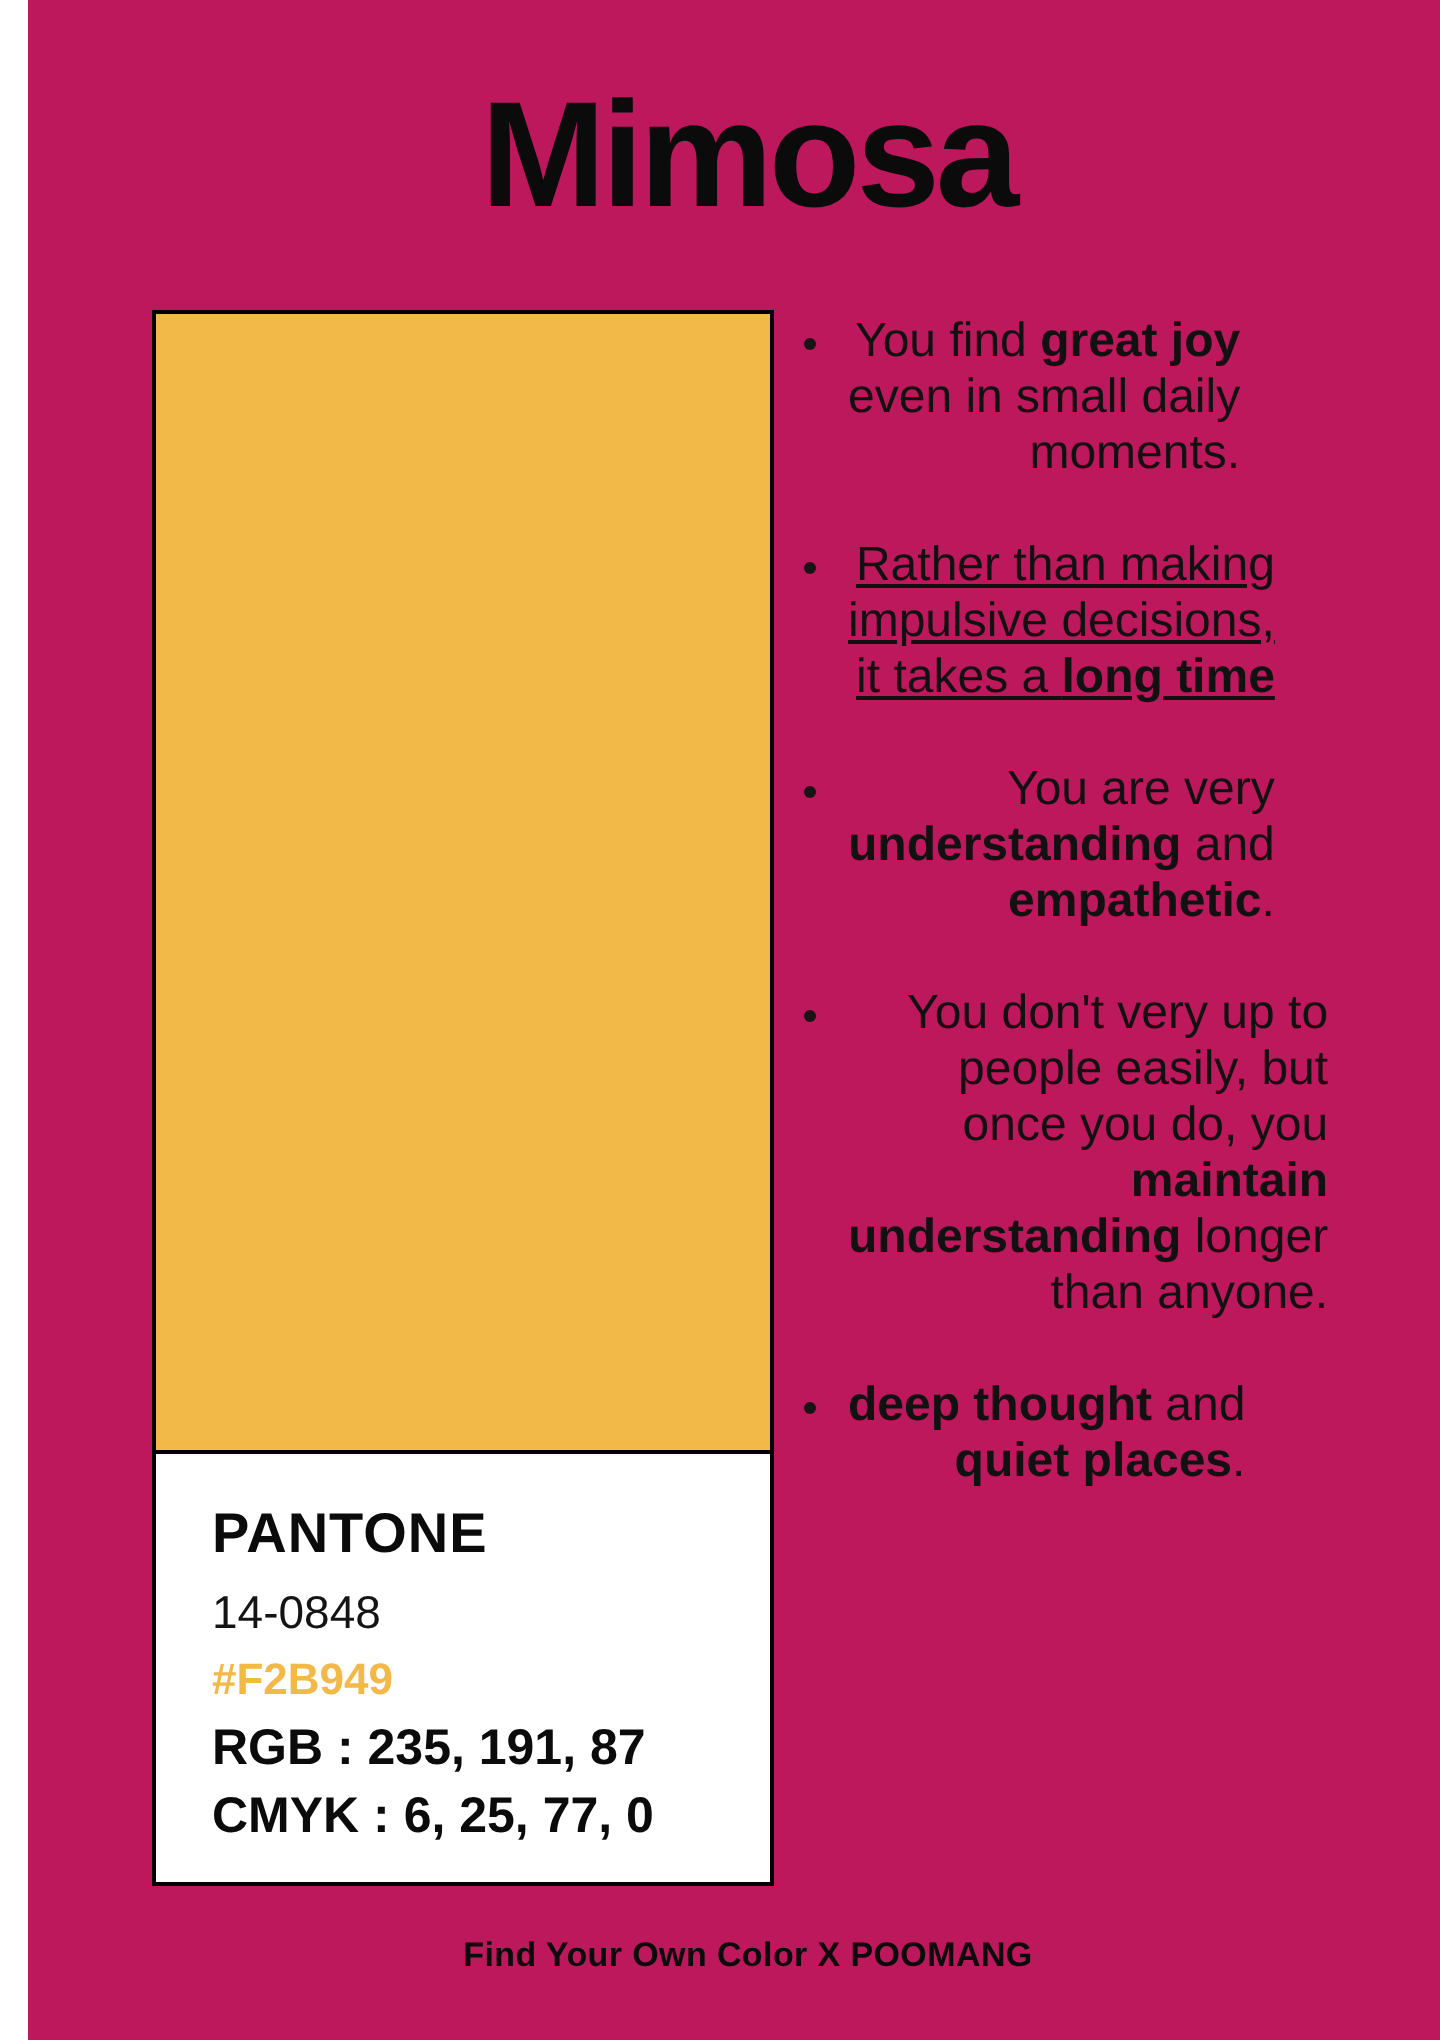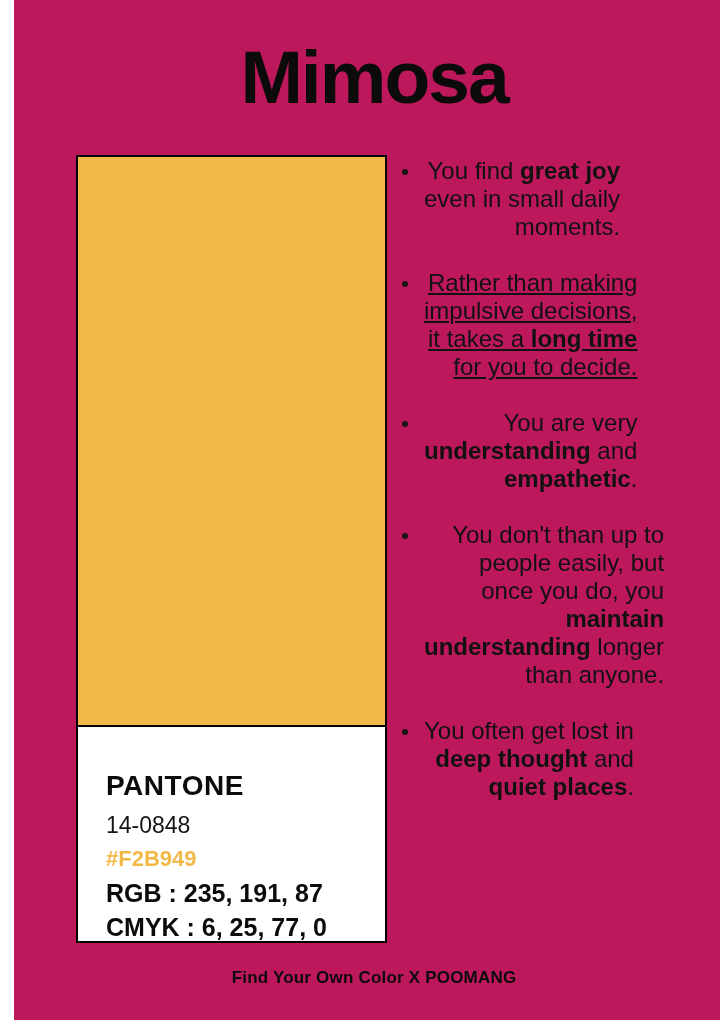--- a/index.html
+++ b/index.html
@@ -35,21 +35,21 @@
     background: #ffffff;
     display: flex;
     flex-direction: column;
   }
   .swatch {
     height: 570px;
     border-bottom: 2px solid #000000;
     flex: none;
   }
   .card-info {
-    padding: 43px 28px 0 28px;
+    padding: 24px 28px 0 28px;
   }
   .brand {
     font-size: 28px;
     font-weight: 800;
     letter-spacing: 0.5px;
     color: #0b0b0b;
   }
   .code {
     margin-top: 10px;
     font-size: 23px;
@@ -138,46 +138,44 @@
           <span class="line"><span>even in small daily</span></span>
           <span class="line"><span>moments.</span></span>
         </p>
       </li>
       <li class="trait-item">
         <span class="dot"></span>
         <p class="trait-text" style="color: rgb(17, 17, 17); text-decoration: underline;">
           <span class="line"><span>Rather than making</span></span>
           <span class="line"><span>impulsive decisions,</span></span>
           <span class="line"><span>it takes a </span><span class="b">long time</span></span>
-          <span class="line"><span>for you to decide.</span></span>
         </p>
       </li>
       <li class="trait-item">
         <span class="dot"></span>
         <p class="trait-text" style="color: rgb(17, 17, 17);">
           <span class="line"><span>You are very</span></span>
           <span class="line"><span class="b">understanding</span><span> and</span></span>
           <span class="line"><span class="b">empathetic</span><span>.</span></span>
         </p>
       </li>
       <li class="trait-item">
         <span class="dot"></span>
         <p class="trait-text" style="color: rgb(17, 17, 17);">
-          <span class="line"><span>You don't than up to</span></span>
+          <span class="line"><span>You don't very up to</span></span>
           <span class="line"><span>people easily, but</span></span>
           <span class="line"><span>once you do, you</span></span>
           <span class="line"><span class="b">maintain</span></span>
           <span class="line"><span class="b">understanding</span><span> longer</span></span>
           <span class="line"><span>than anyone.</span></span>
         </p>
       </li>
       <li class="trait-item">
         <span class="dot"></span>
         <p class="trait-text" style="color: rgb(17, 17, 17);">
-          <span class="line"><span>You often get lost in</span></span>
           <span class="line"><span class="b">deep thought</span><span> and</span></span>
           <span class="line"><span class="b">quiet places</span><span>.</span></span>
         </p>
       </li>
     </ul>
 
   <div class="footer">Find Your Own Color X POOMANG</div>
 
 </div>
 

